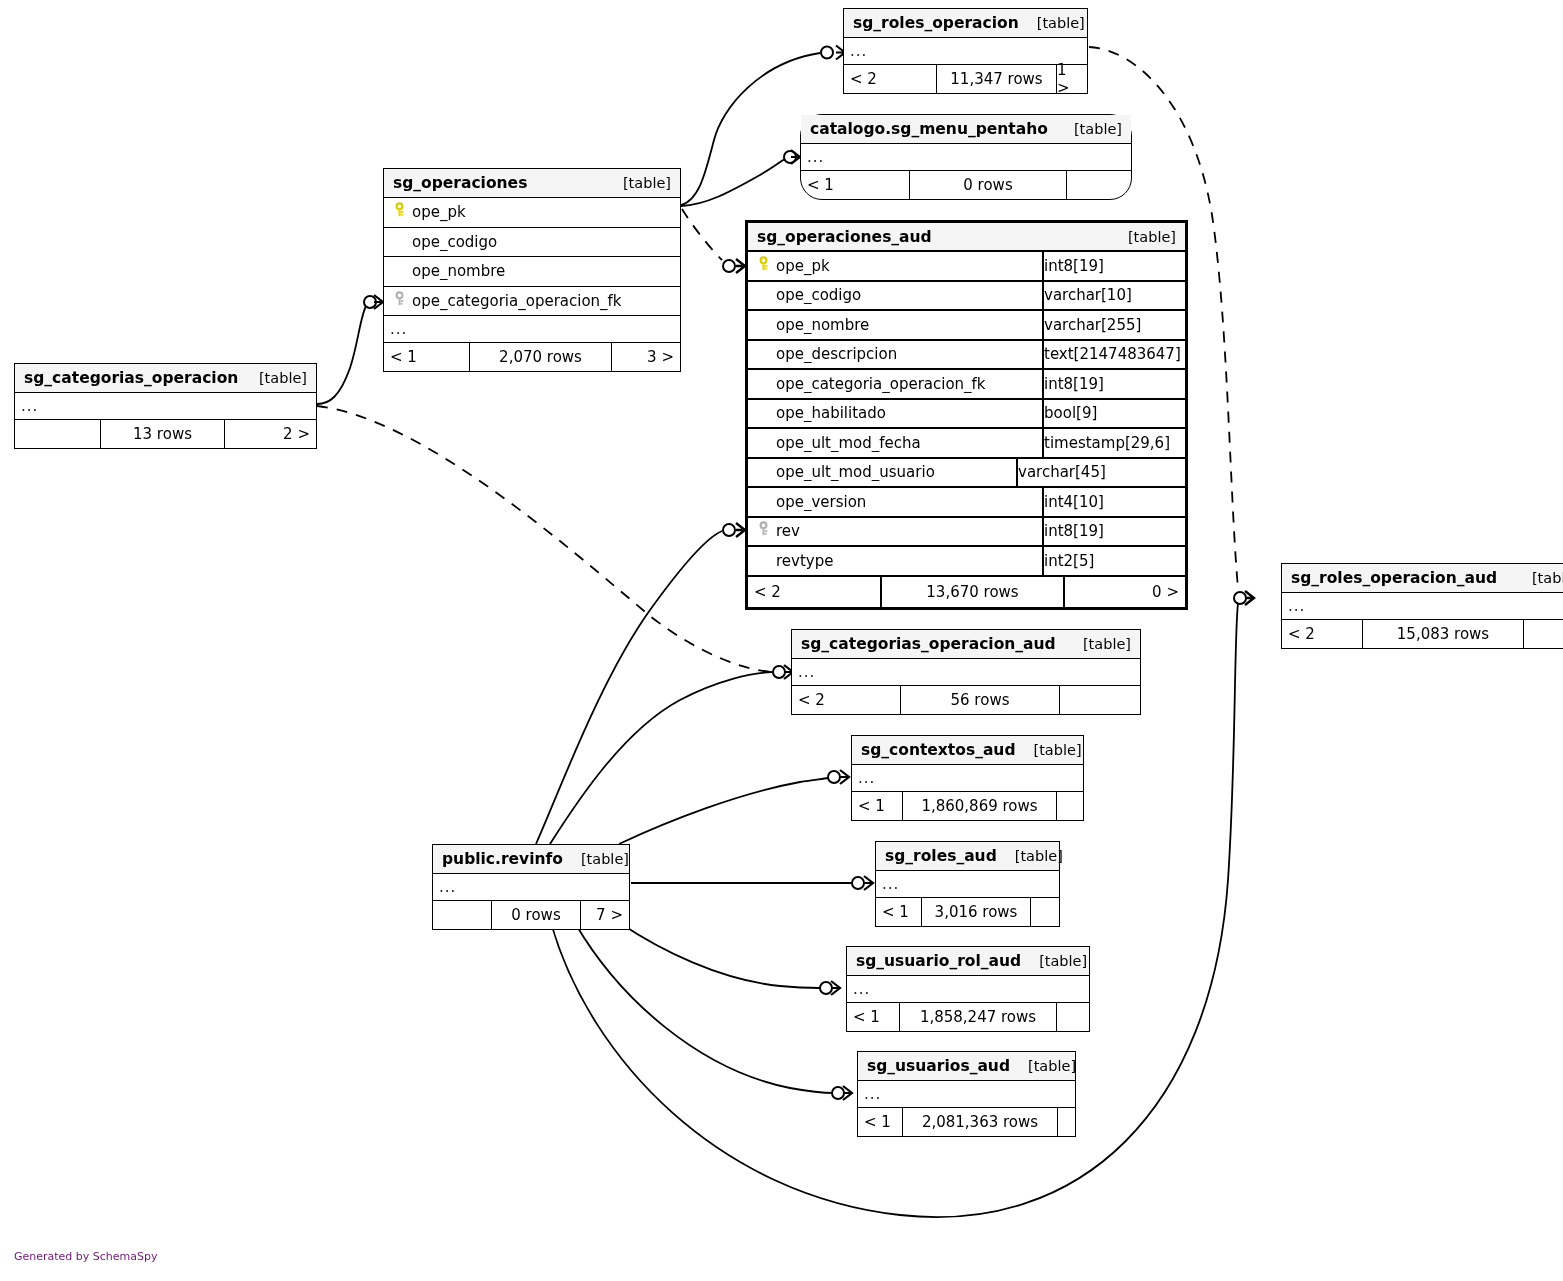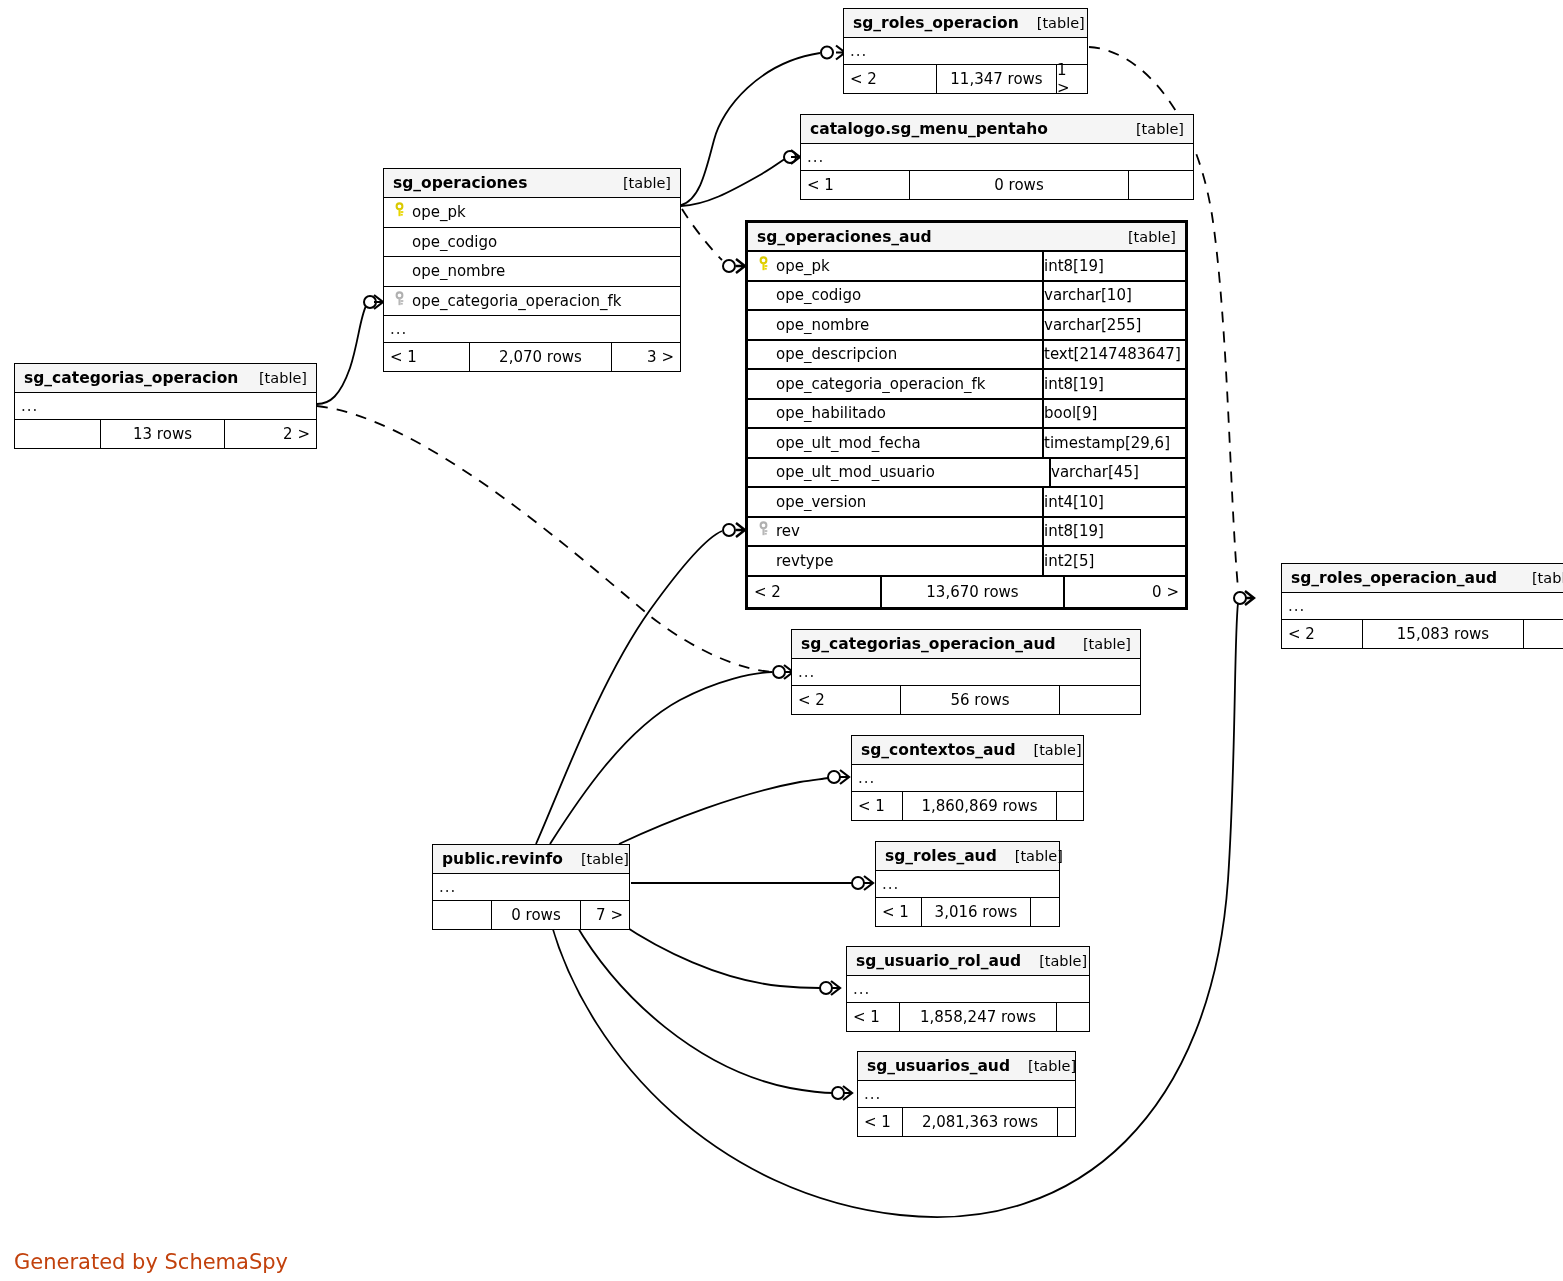--- a/index.html
+++ b/index.html
@@ -103,22 +103,22 @@
   }
   .foot .f-left { justify-content: flex-start; padding-left: 6px; }
   .foot .f-mid  { justify-content: center; border-left: 1px solid #000; border-right: 1px solid #000; }
   .foot .f-right{ justify-content: flex-end; padding-right: 6px; }
   .tbl.thick .foot .f-mid { border-left-width: 2px; border-right-width: 2px; }
 
   .keyicon { width: 15px; height: 16px; margin-right: 5px; flex: 0 0 auto; display:inline-block; }
   .credit {
     position: absolute;
     left: 14px; top: 1250px;
-    font-size: 21px;
-    color: #c2410c;
+    font-size: 11px;
+    color: #701a75;
     white-space: nowrap;
   }
 </style>
 </head>
 <body>
 
 <div id="canvas">
 
   <svg id="edges" viewBox="0 0 1563 1281" xmlns="http://www.w3.org/2000/svg">
     <defs>
@@ -184,21 +184,21 @@
           <span class="name">sg_roles_operacion</span>
           <span class="kind">[table]</span>
         </div>
         <div class="ellipsis">...</div>
         <div class="foot">
           <div class="f-left" style="flex: 0 0 70px;">&lt; 2</div>
           <div class="f-mid" style="flex: 1 1 auto; margin-left: 22px;">11,347 rows</div>
           <div class="f-right" style="flex: 0 0 30px;">1 &gt;</div>
         </div>
       </div>
-      <div class="tbl" style="left: 800px; top: 114px; width: 394px;">
+      <div class="tbl" style="left: 800px; top: 114px; width: 332px; border-radius: 22px;">
         <div class="hdr">
           <span class="name">catalogo.sg_menu_pentaho</span>
           <span class="kind">[table]</span>
         </div>
         <div class="ellipsis">...</div>
         <div class="foot">
           <div class="f-left" style="flex: 0 0 108px;">&lt; 1</div>
           <div class="f-mid" style="flex: 1 1 auto;">0 rows</div>
           <div class="f-right" style="flex: 0 0 64px;"></div>
         </div>
@@ -306,21 +306,21 @@
             <span style="display: inline-block; width: 20px;"></span>
             <span>ope_ult_mod_fecha</span>
           </div>
           <div class="coltype" style="width: 143px;">timestamp[29,6]</div>
         </div>
         <div class="rowline">
           <div class="colname">
             <span style="display: inline-block; width: 20px;"></span>
             <span>ope_ult_mod_usuario</span>
           </div>
-          <div class="coltype" style="width: 136px; text-align: right;">varchar[45]</div>
+          <div class="coltype" style="width: 169px; text-align: right;">varchar[45]</div>
         </div>
         <div class="rowline">
           <div class="colname">
             <span style="display: inline-block; width: 20px;"></span>
             <span>ope_version</span>
           </div>
           <div class="coltype" style="width: 143px;">int4[10]</div>
         </div>
         <div class="rowline">
           <div class="colname">

